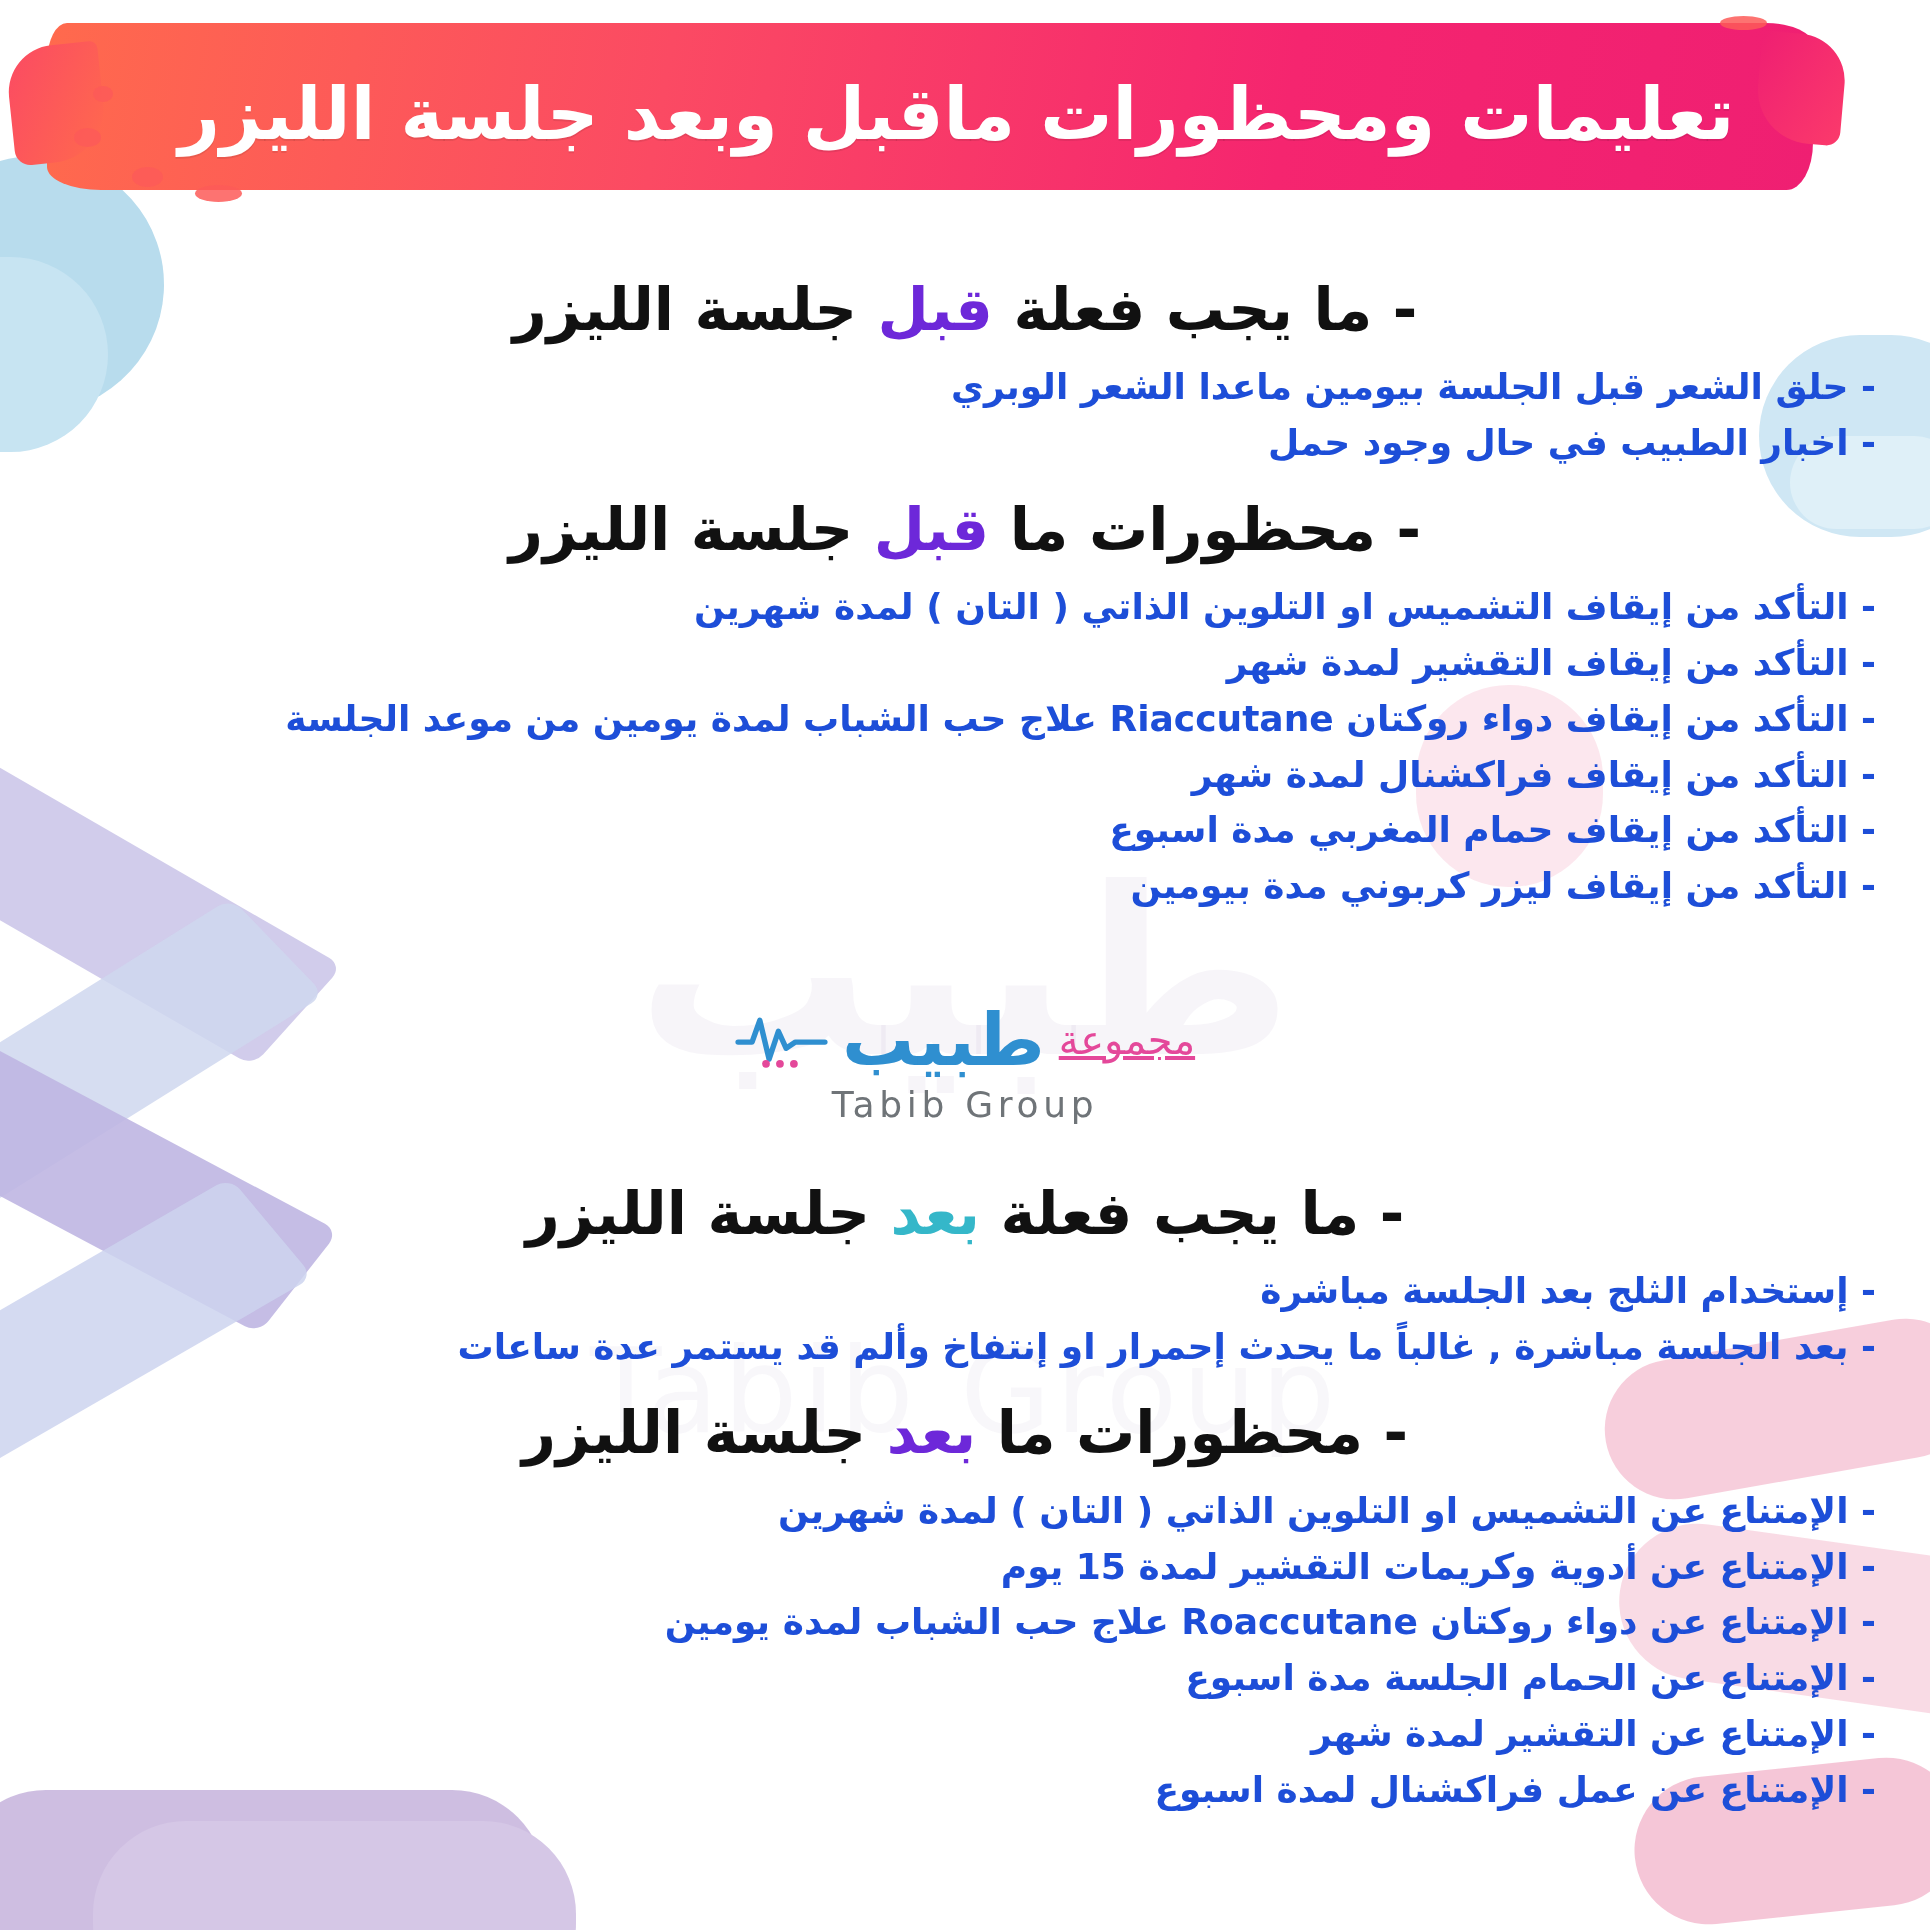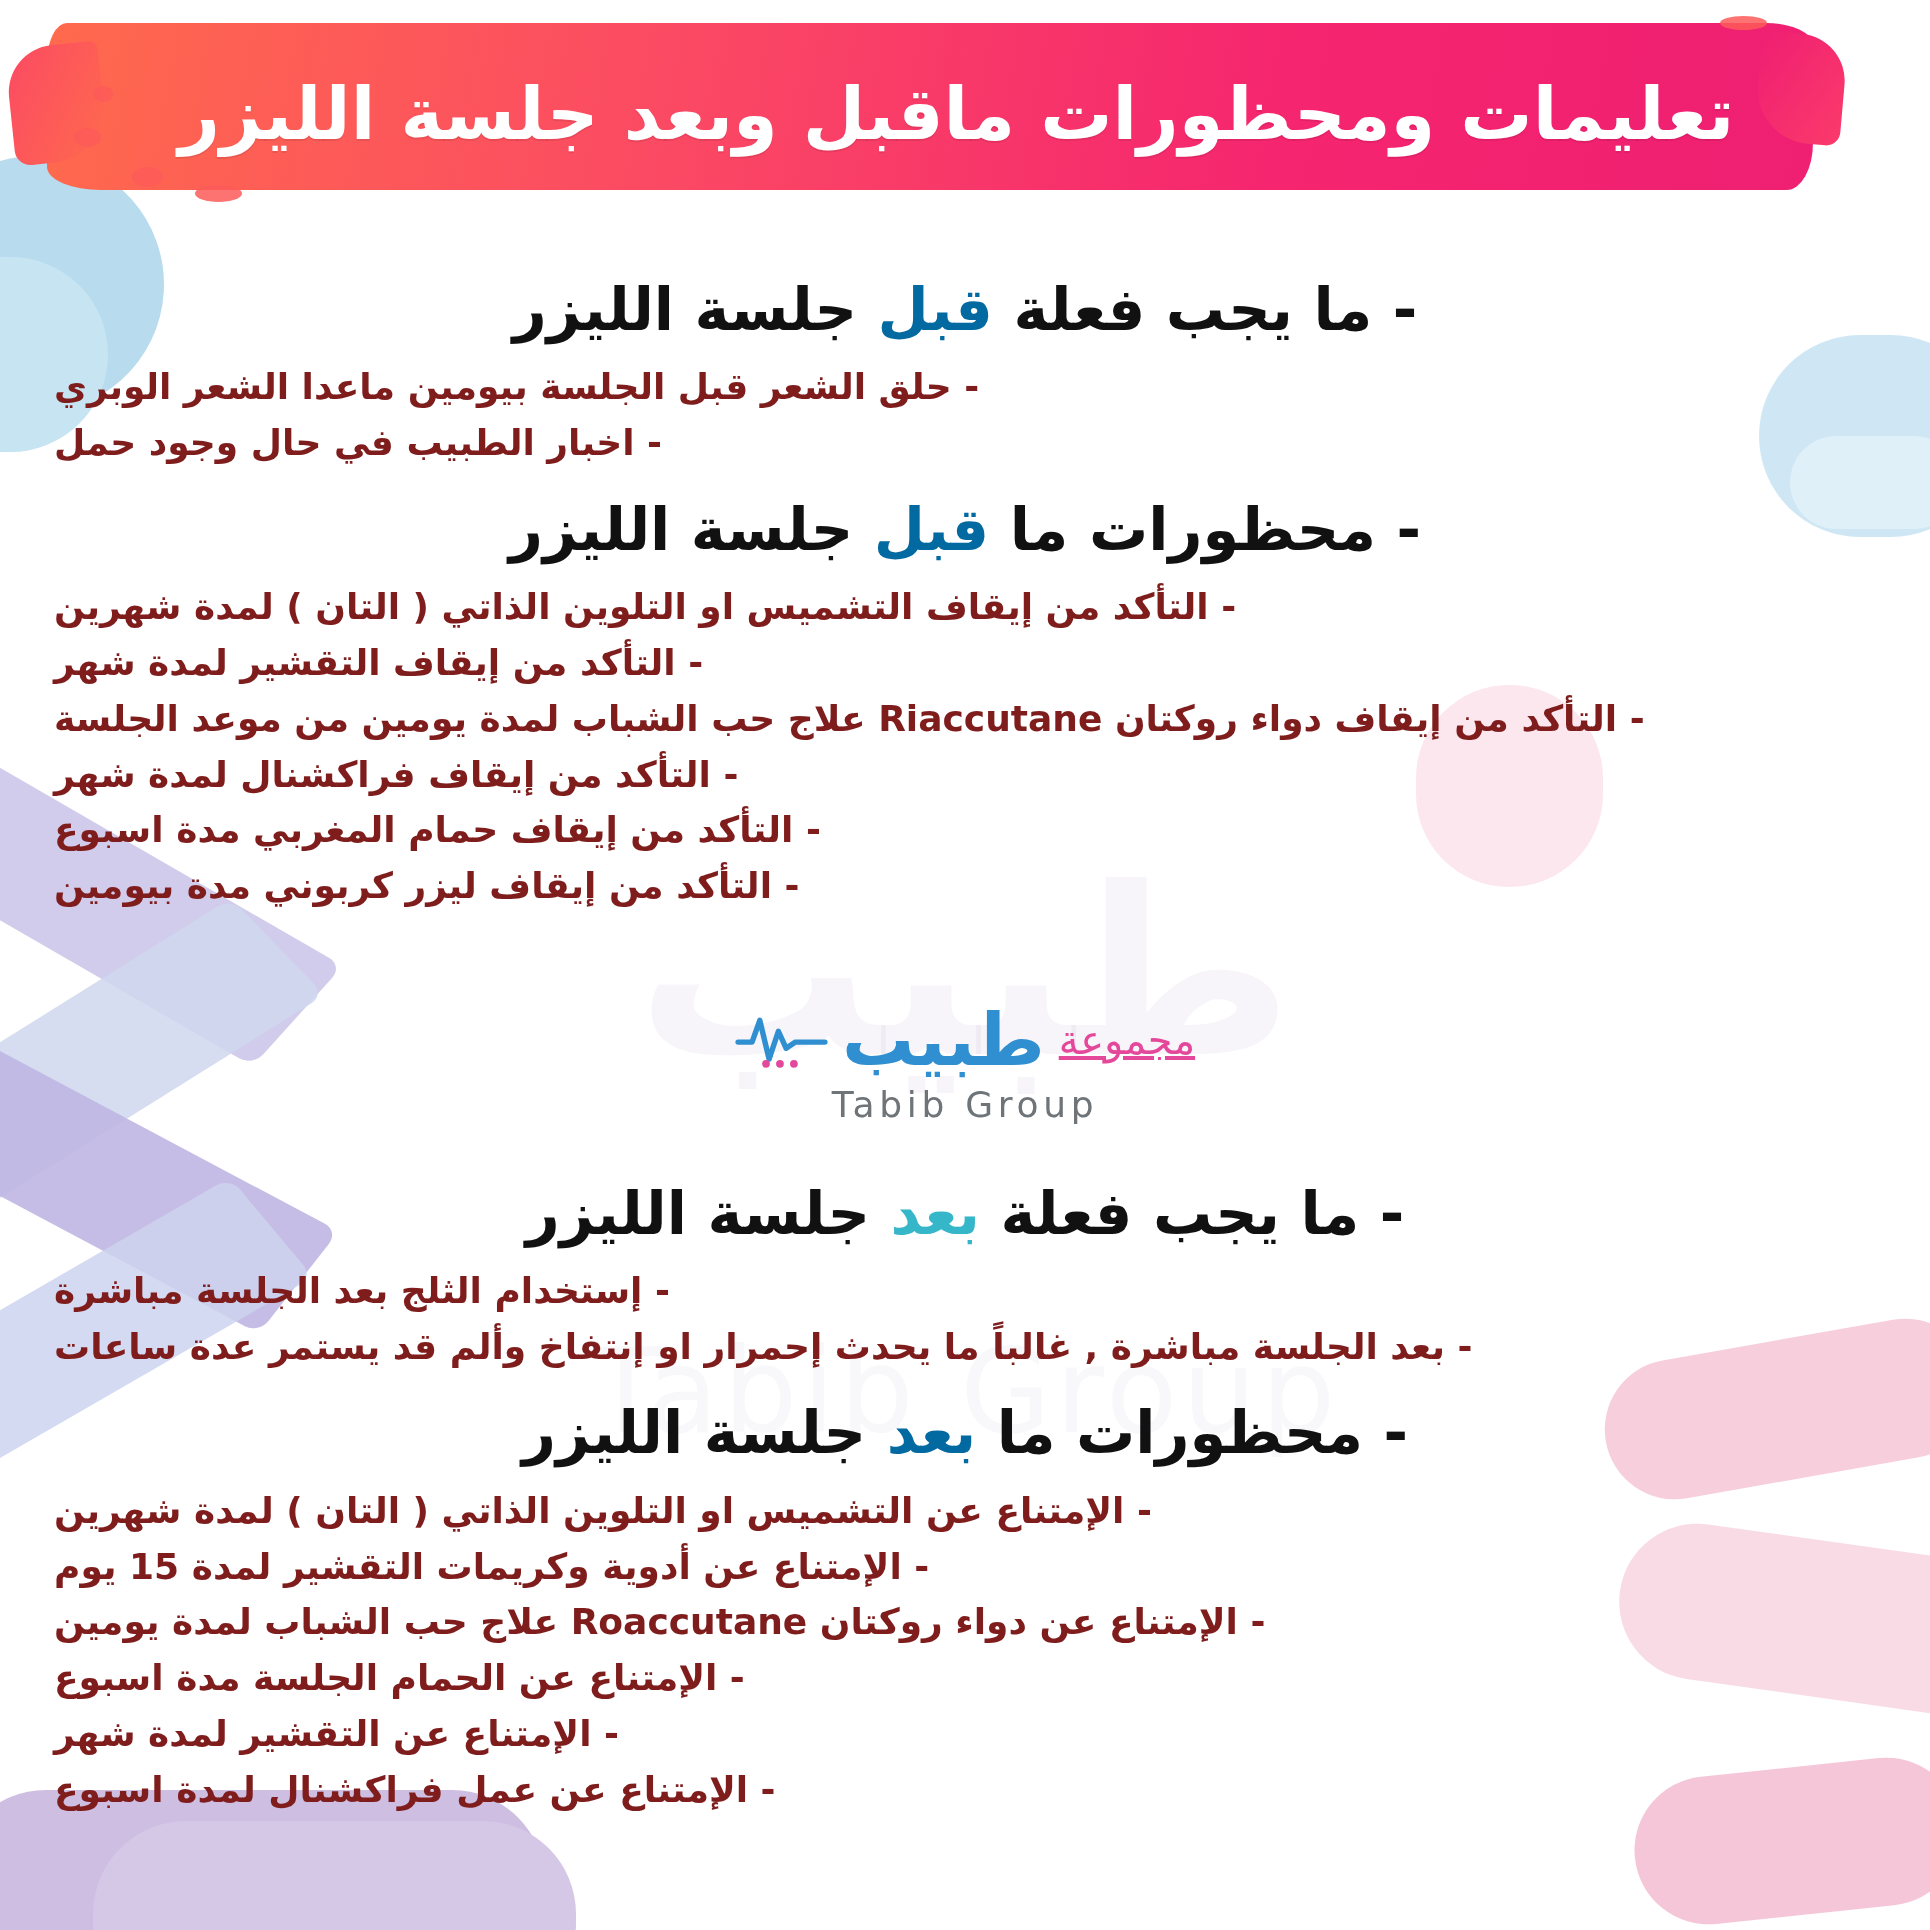--- a/index.html
+++ b/index.html
@@ -210,28 +210,28 @@
   }
   .section { margin-bottom: 7.8px; }
   .section-title {
     text-align: center;
     font-size: 59px;
     font-weight: bold;
     color: #111111;
     margin: 26.5px 0 15.6px 0;
     line-height: 1.2;
   }
-  .hl-pink { color: #0369a1; }
+  .hl-pink { color: #6d28d9; }
   .hl-teal { color: #35b7c9; }
   .bullets {
-    text-align: left;
+    text-align: right;
     font-size: 36px;
     font-weight: bold;
     line-height: 1.42;
-    color: #7f1d1d;
+    color: #1d4ed8;
   }
   .bullets .line { margin: 4.7px 0; }
   .gap-large { height: 233px; }
 
   
   .logo {
     position: absolute;
     z-index: 5;
     left: 50%;
     transform: translateX(-50%);

